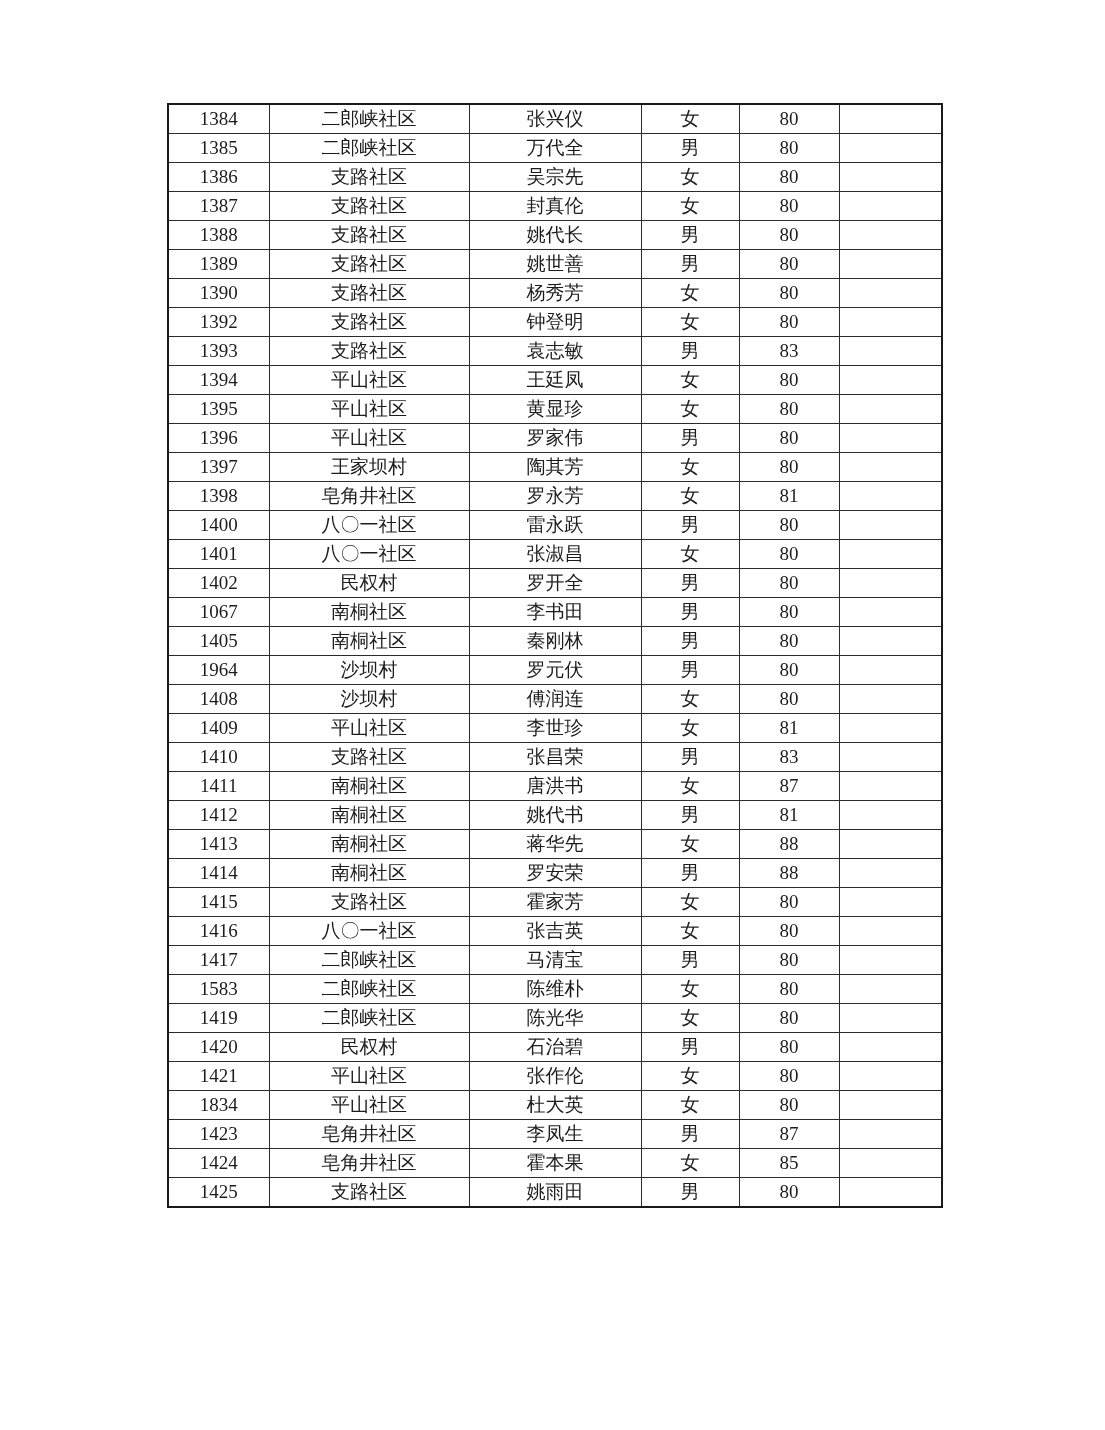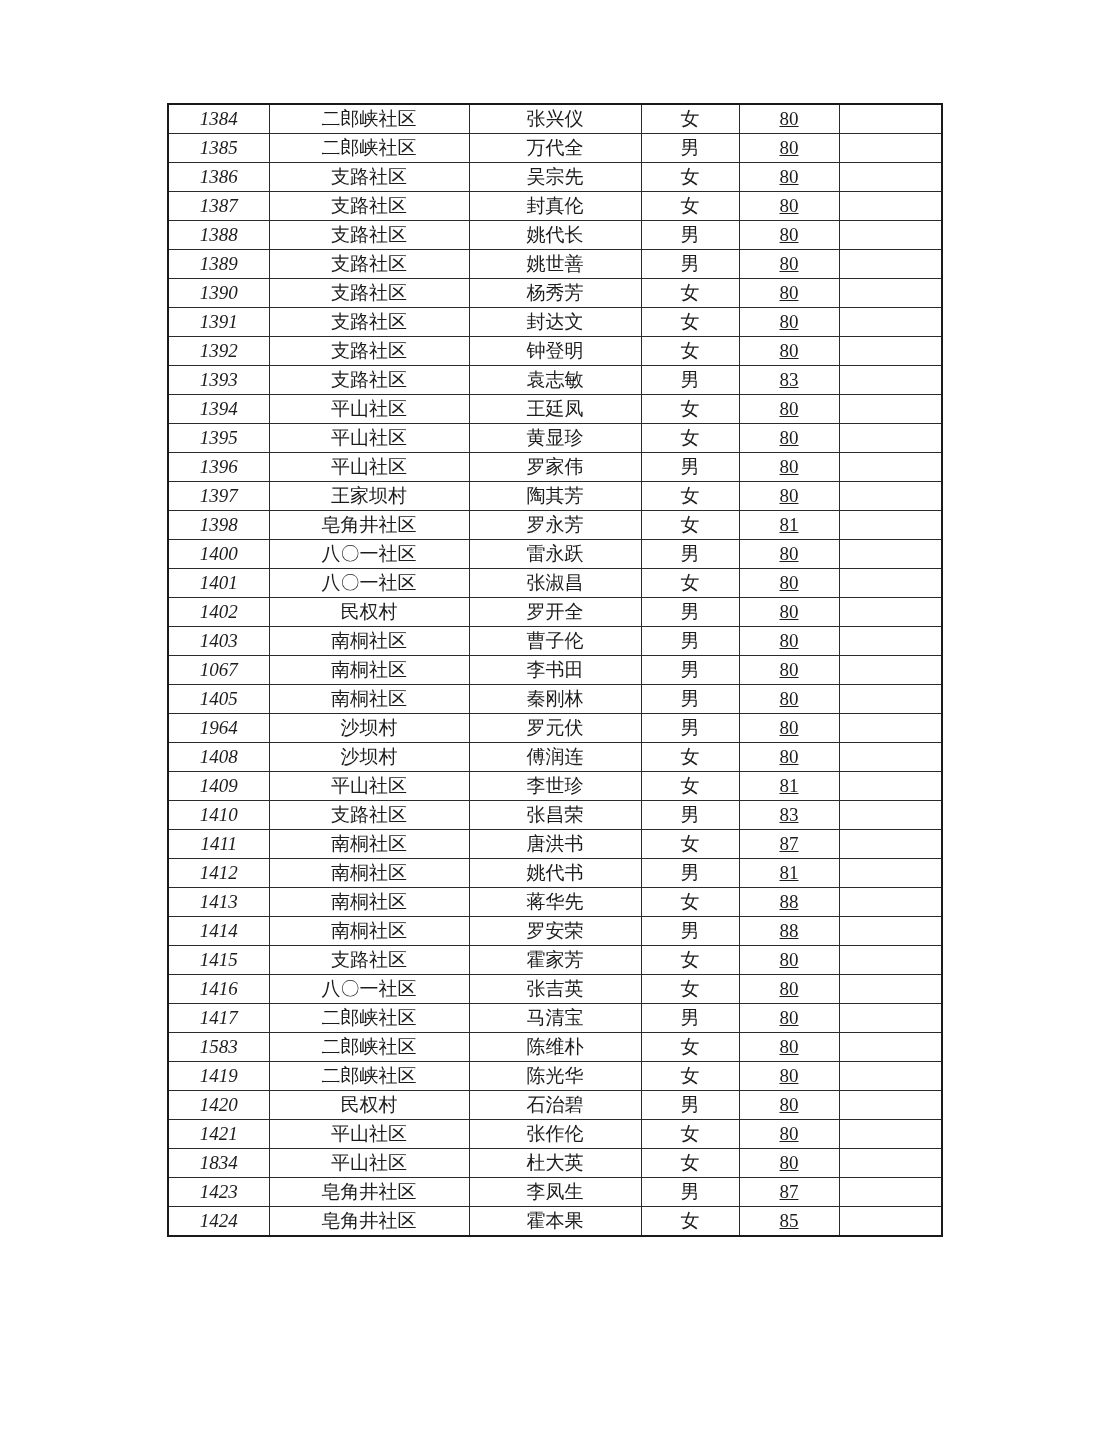--- a/index.html
+++ b/index.html
@@ -29,22 +29,22 @@
     border: 1px solid #2b2b2b;
     height: 28px;
     padding: 0;
     text-align: center;
     vertical-align: middle;
     font-size: 19px;
     line-height: 28px;
     white-space: nowrap;
     overflow: hidden;
   }
-  td.col-id     { font-variant-numeric: lining-nums; font-style: italic; }
-  td.col-age    { font-variant-numeric: lining-nums; text-decoration: underline; }
+  td.col-id     { font-variant-numeric: lining-nums; }
+  td.col-age    { font-variant-numeric: lining-nums; }
 </style>
 </head>
 <body>
 
 <div class="sheet">
   <table class="roster">
     <colgroup>
       <col style="width:101px">
       <col style="width:200px">
       <col style="width:172px">
@@ -109,28 +109,20 @@
 
   <tr>
     <td class="col-id">1390</td>
     <td class="col-community">支路社区</td>
     <td class="col-name">杨秀芳</td>
     <td class="col-gender">女</td>
     <td class="col-age">80</td>
     <td class="col-note"></td>
   </tr>
 
-  <tr>
-    <td class="col-id">1391</td>
-    <td class="col-community">支路社区</td>
-    <td class="col-name">封达文</td>
-    <td class="col-gender">女</td>
-    <td class="col-age">80</td>
-    <td class="col-note"></td>
-  </tr>
 
   <tr>
     <td class="col-id">1392</td>
     <td class="col-community">支路社区</td>
     <td class="col-name">钟登明</td>
     <td class="col-gender">女</td>
     <td class="col-age">80</td>
     <td class="col-note"></td>
   </tr>
 
@@ -209,28 +201,20 @@
 
   <tr>
     <td class="col-id">1402</td>
     <td class="col-community">民权村</td>
     <td class="col-name">罗开全</td>
     <td class="col-gender">男</td>
     <td class="col-age">80</td>
     <td class="col-note"></td>
   </tr>
 
-  <tr>
-    <td class="col-id">1403</td>
-    <td class="col-community">南桐社区</td>
-    <td class="col-name">曹子伦</td>
-    <td class="col-gender">男</td>
-    <td class="col-age">80</td>
-    <td class="col-note"></td>
-  </tr>
 
   <tr>
     <td class="col-id">1067</td>
     <td class="col-community">南桐社区</td>
     <td class="col-name">李书田</td>
     <td class="col-gender">男</td>
     <td class="col-age">80</td>
     <td class="col-note"></td>
   </tr>
 
@@ -399,15 +383,23 @@
 
   <tr>
     <td class="col-id">1424</td>
     <td class="col-community">皂角井社区</td>
     <td class="col-name">霍本果</td>
     <td class="col-gender">女</td>
     <td class="col-age">85</td>
     <td class="col-note"></td>
   </tr>
 
+  <tr>
+    <td class="col-id">1425</td>
+    <td class="col-community">支路社区</td>
+    <td class="col-name">姚雨田</td>
+    <td class="col-gender">男</td>
+    <td class="col-age">80</td>
+    <td class="col-note"></td>
+  </tr>
 </tbody>
   </table>
 </div>
 
 </body></html>

